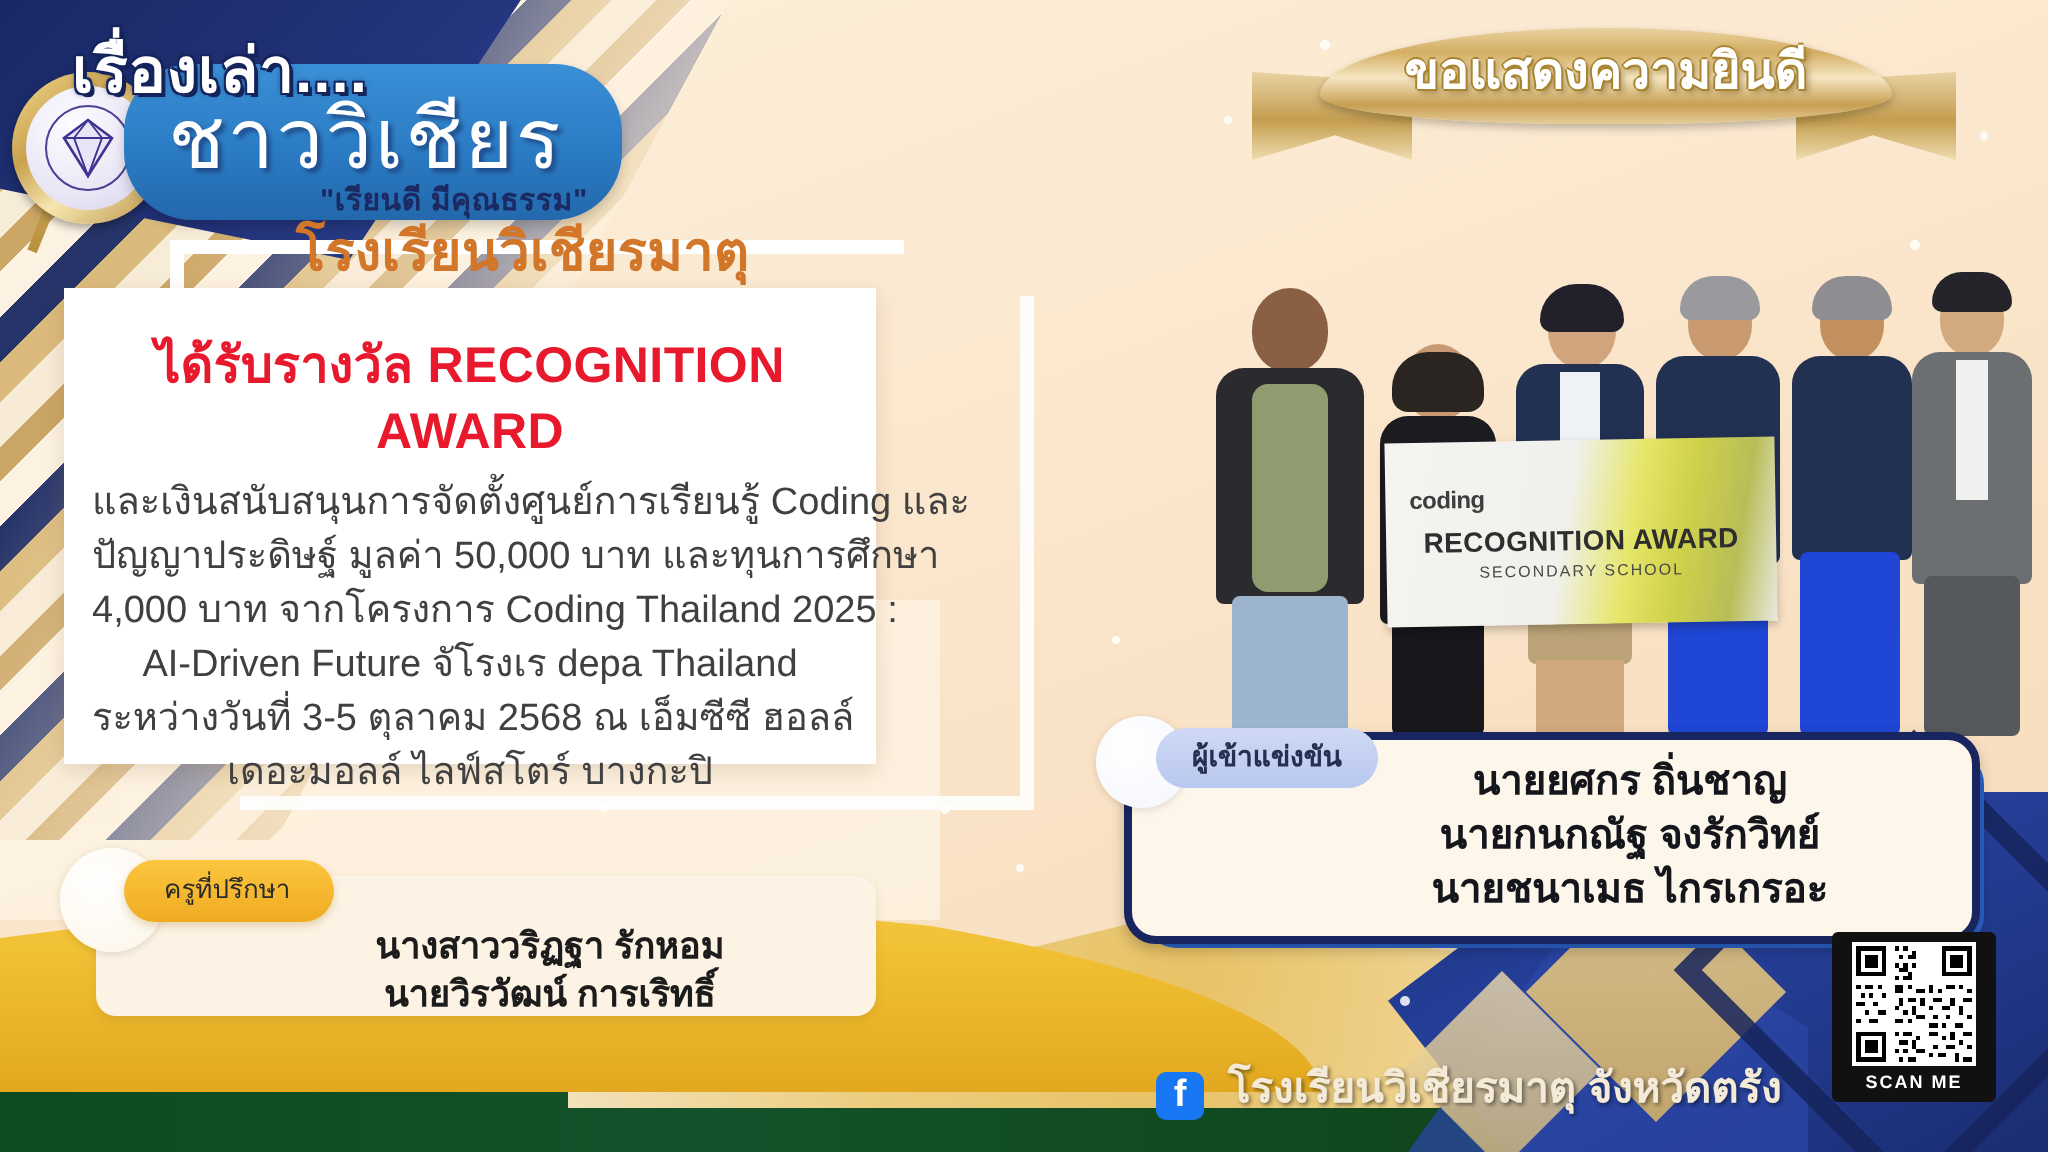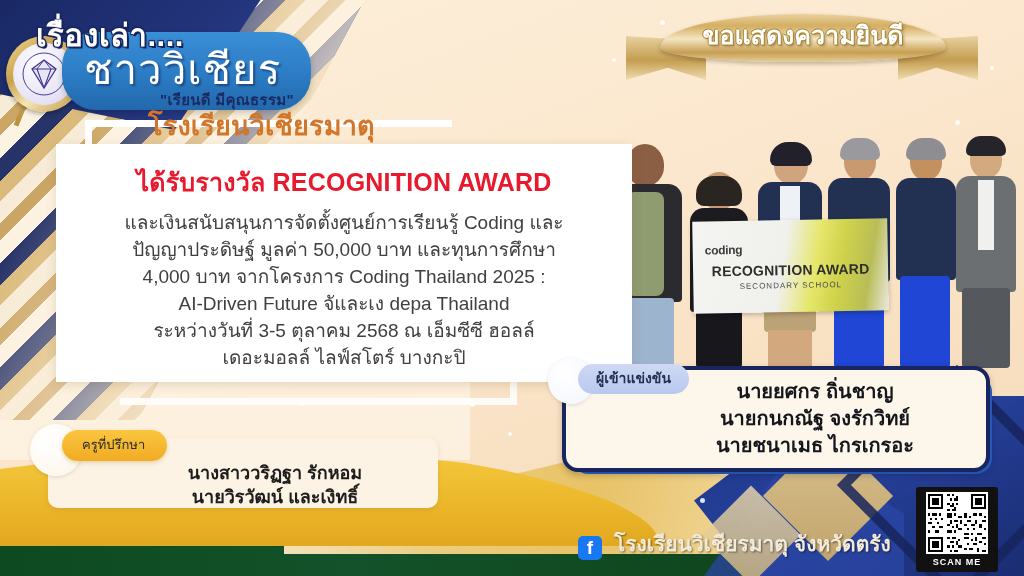--- a/index.html
+++ b/index.html
@@ -111,21 +111,21 @@
     display:flex;align-items:center;justify-content:center;}
   .ribbon-main span{font-size:25px;font-weight:700;color:#ffffff;
     text-shadow:1px 1px 0 #a8842f,-1px 0 0 #a8842f,0 -1px 0 #a8842f,0 1px 0 #a8842f,2px 2px 3px rgba(110,80,20,.5);
     transform:translateY(-3px);}
   .ribbon-tail{position:absolute;width:80px;height:44px;
     background:linear-gradient(180deg,#e8d2a2,#c49d4f 55%,#efdcaf);}
   .tail-l{left:-6px;top:28px;clip-path:polygon(0 0,100% 12%,100% 100%,52% 72%,0 100%);}
   .tail-r{right:-6px;top:28px;clip-path:polygon(0 12%,100% 0,100% 100%,48% 72%,0 100%);}
 
   
-  .main-card{position:absolute;left:56px;top:144px;width:576px;height:238px;z-index:12;
+  .main-card{position:absolute;left:32px;top:144px;width:406px;height:238px;z-index:12;
     background:#ffffff;box-shadow:0 3px 10px rgba(120,90,50,.18);
     padding:14px 14px 22px;box-sizing:border-box;text-align:center;}
   .award-head{font-size:25px;font-weight:700;color:#e8192c;letter-spacing:.2px;margin:4px 0 8px;}
   .award-body{font-size:19px;line-height:1.42;color:#404040;font-weight:400;}
   .award-body .ln{display:block;white-space:nowrap;}
 
   
   .photo{position:absolute;right:6px;top:128px;width:420px;height:240px;z-index:11;}
   .ph-person{position:absolute;bottom:0;}
   .ph-head{position:absolute;border-radius:50% 50% 46% 46%;}
@@ -170,21 +170,21 @@
 
   
   .fb-icon{position:absolute;left:578px;bottom:16px;width:24px;height:24px;z-index:20;
     background:#1877f2;border-radius:5px;display:flex;align-items:center;justify-content:center;}
   .fb-icon span{color:#fff;font-size:19px;font-weight:700;line-height:1;transform:translateY(-1px);}
   .fb-text{position:absolute;left:614px;bottom:16px;z-index:20;
     font-size:21px;font-weight:700;color:#f3ead7;
     text-shadow:1px 1px 2px rgba(0,0,0,.5);}
 
   
-  .qr-wrap{position:absolute;right:26px;bottom:4px;width:72px;z-index:21;
+  .qr-wrap{position:absolute;right:26px;bottom:25px;width:72px;z-index:21;
     background:#111;padding:5px 5px 2px;border-radius:3px;}
   .qr-img{width:62px;height:62px;background:#fff;display:block;margin:0 auto;}
   .qr-label{font-size:9px;font-weight:700;color:#fff;text-align:center;
     letter-spacing:1px;padding:3px 0 3px;}
 </style>
 </head>
 <body>
 
 <div id="poster">
 
@@ -248,21 +248,21 @@
       <span>ขอแสดงความยินดี</span>
     </div>
   </div>
 
   <div class="main-card">
     <div class="award-head">ได้รับรางวัล RECOGNITION AWARD</div>
     <div class="award-body">
       <span class="ln">และเงินสนับสนุนการจัดตั้งศูนย์การเรียนรู้ Coding และ</span>
       <span class="ln">ปัญญาประดิษฐ์ มูลค่า 50,000 บาท และทุนการศึกษา</span>
       <span class="ln">4,000 บาท จากโครงการ Coding Thailand 2025 :</span>
-      <span class="ln">AI-Driven Future จัและเง depa Thailand</span>
+      <span class="ln">AI-Driven Future จัโรงเร depa Thailand</span>
       <span class="ln">ระหว่างวันที่ 3-5 ตุลาคม 2568 ณ เอ็มซีซี ฮอลล์</span>
       <span class="ln">เดอะมอลล์ ไลฟ์สโตร์ บางกะปิ</span>
     </div>
   </div>
 
   <div class="photo">
 
     <div class="ph-person" style="left:8px;width:78px;height:228px;">
       <div class="ph-head" style="left:20px;top:4px;width:38px;height:42px;background:#8a5f43;"></div>
       <div class="ph-body" style="left:2px;top:44px;width:74px;height:118px;background:#2b2b2f;"></div>
@@ -315,21 +315,21 @@
     </div>
   </div>
 
   <div class="adv-box"></div>
   <div class="adv-circle"></div>
   <div class="adv-pill">
     <span>ครูที่ปรึกษา</span>
   </div>
   <div class="adv-names">
     <div>นางสาววริฏฐา  รักหอม</div>
-    <div>นายวิรวัฒน์  และเงิทธิ์</div>
+    <div>นายวิรวัฒน์  การเริทธิ์</div>
   </div>
 
   <div class="par-shadow"></div>
   <div class="par-box"></div>
   <div class="par-circle"></div>
   <div class="par-pill">
     <span>ผู้เข้าแข่งขัน</span>
   </div>
   <div class="par-names">
     <div>นายยศกร  ถิ่นชาญ</div>

